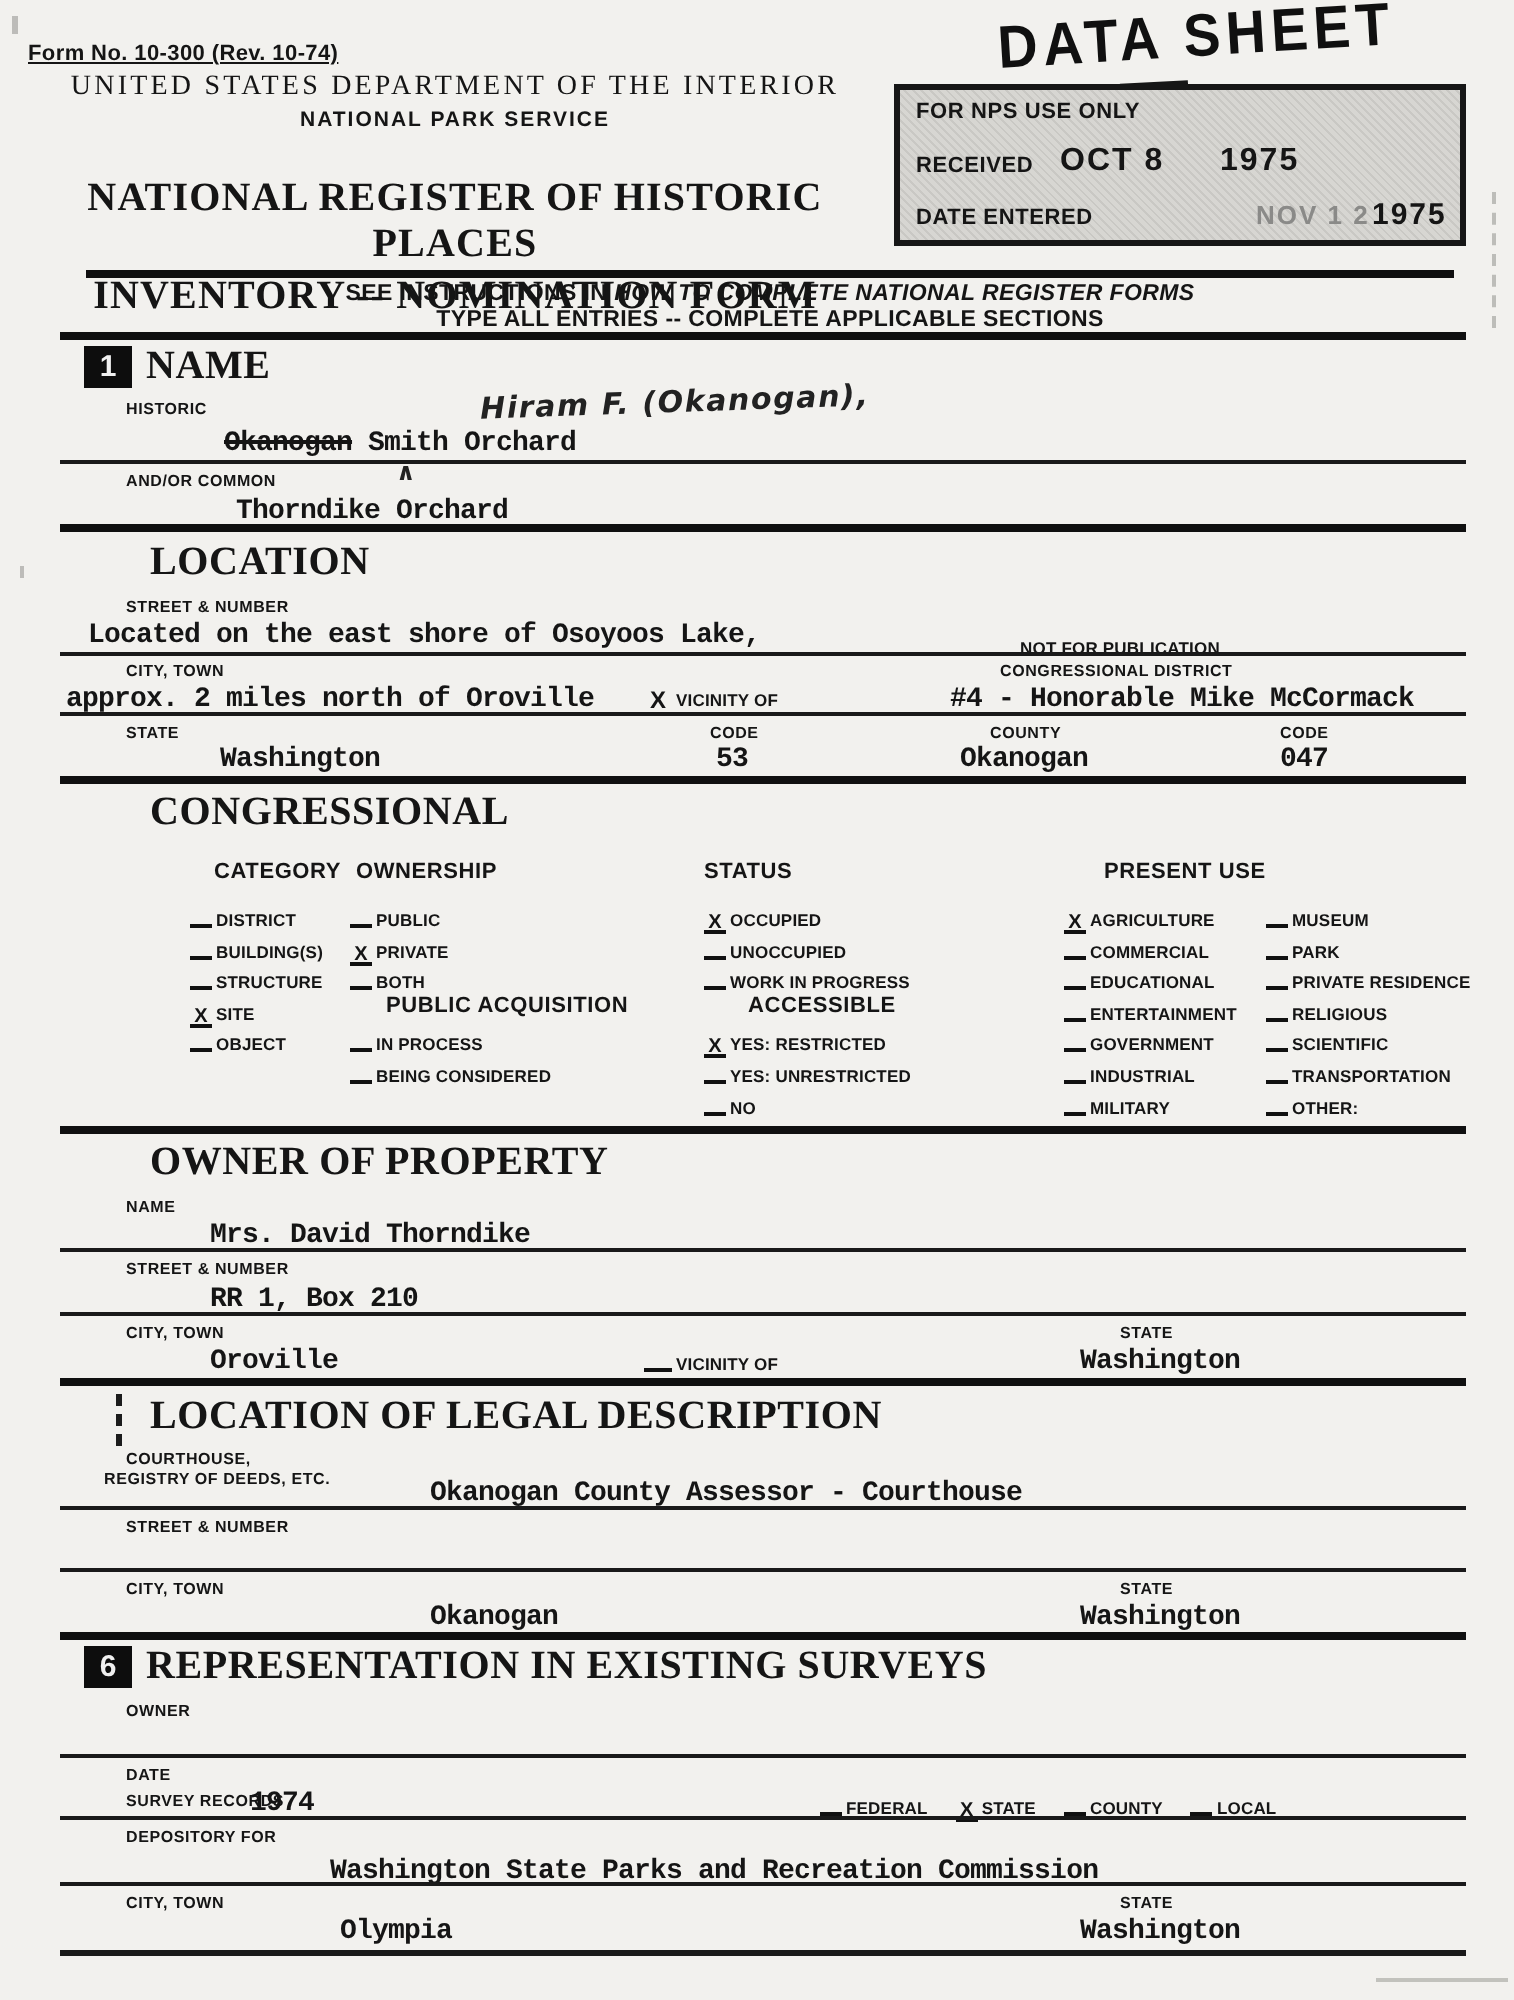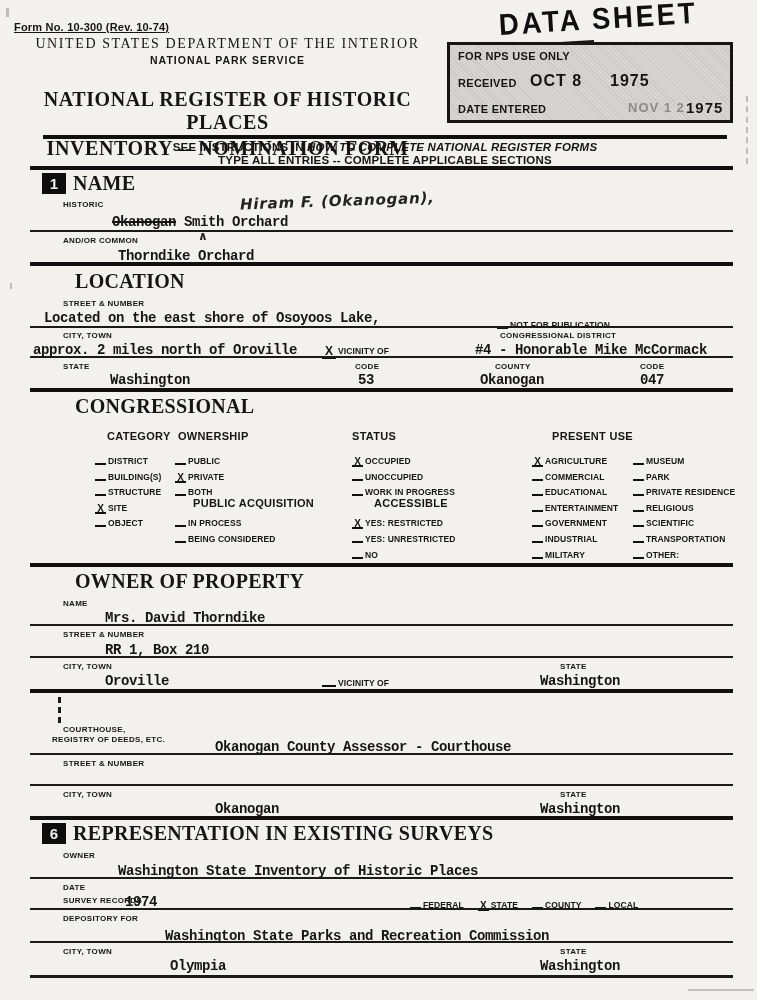--- a/index.html
+++ b/index.html
@@ -193,37 +193,37 @@
   <div class="abs tv" style="left:105px;top:643px;">RR 1, Box 210</div>
   <div class="hline" style="left:30px;top:656px;width:703px;"></div>
   <div class="abs sl" style="left:63px;top:662px;">CITY, TOWN</div>
   <div class="abs sl" style="left:560px;top:662px;">STATE</div>
   <div class="abs tv" style="left:105px;top:674px;">Oroville</div>
   <div class="abs cbitem" style="left:322px;top:672px;"><span class="mk big"></span><span class="cl">VICINITY OF</span></div>
   <div class="abs tv" style="left:540px;top:674px;">Washington</div>
   <div class="hline th" style="left:30px;top:689px;width:703px;"></div>
 
   <div class="abs legal-dash" style="left:58px;top:697px;"></div>
+  <div class="abs sh" style="left:75px;top:697px;">LOCATION OF LEGAL DESCRIPTION</div>
   <div class="abs sl" style="left:63px;top:725px;">COURTHOUSE,</div>
   <div class="abs sl" style="left:52px;top:735px;">REGISTRY OF DEEDS, ETC.</div>
   <div class="abs tv" style="left:215px;top:740px;">Okanogan County Assessor - Courthouse</div>
   <div class="hline" style="left:30px;top:753px;width:703px;"></div>
   <div class="abs sl" style="left:63px;top:759px;">STREET &amp; NUMBER</div>
   <div class="abs tv" style="left:215px;top:771px;"></div>
   <div class="hline" style="left:30px;top:784px;width:703px;"></div>
   <div class="abs sl" style="left:63px;top:790px;">CITY, TOWN</div>
   <div class="abs sl" style="left:560px;top:790px;">STATE</div>
   <div class="abs tv" style="left:215px;top:802px;">Okanogan</div>
   <div class="abs tv" style="left:540px;top:802px;">Washington</div>
   <div class="hline th" style="left:30px;top:816px;width:703px;"></div>
 
   <div class="abs numbox" style="left:42px;top:823px;">6</div>
   <div class="abs sh" style="left:73px;top:822px;">REPRESENTATION IN EXISTING SURVEYS</div>
   <div class="abs sl" style="left:63px;top:851px;">OWNER</div>
-  <div class="abs tv" style="left:118px;top:864px;">Washington State Inventory of Historic Places</div>
   <div class="hline" style="left:30px;top:877px;width:703px;"></div>
   <div class="abs sl" style="left:63px;top:883px;">DATE</div>
   <div class="abs tv" style="left:125px;top:895px;text-align:center;">1974</div>
   <div class="abs" style="left:410px;top:894px;display:flex;gap:14px;">
     <span class="cbitem"><span class="mk"></span><span class="cl">FEDERAL</span></span>
     <span class="cbitem"><span class="mk">X</span><span class="cl">STATE</span></span>
     <span class="cbitem"><span class="mk"></span><span class="cl">COUNTY</span></span>
     <span class="cbitem"><span class="mk"></span><span class="cl">LOCAL</span></span>
   </div>
   <div class="hline" style="left:30px;top:908px;width:703px;"></div>

